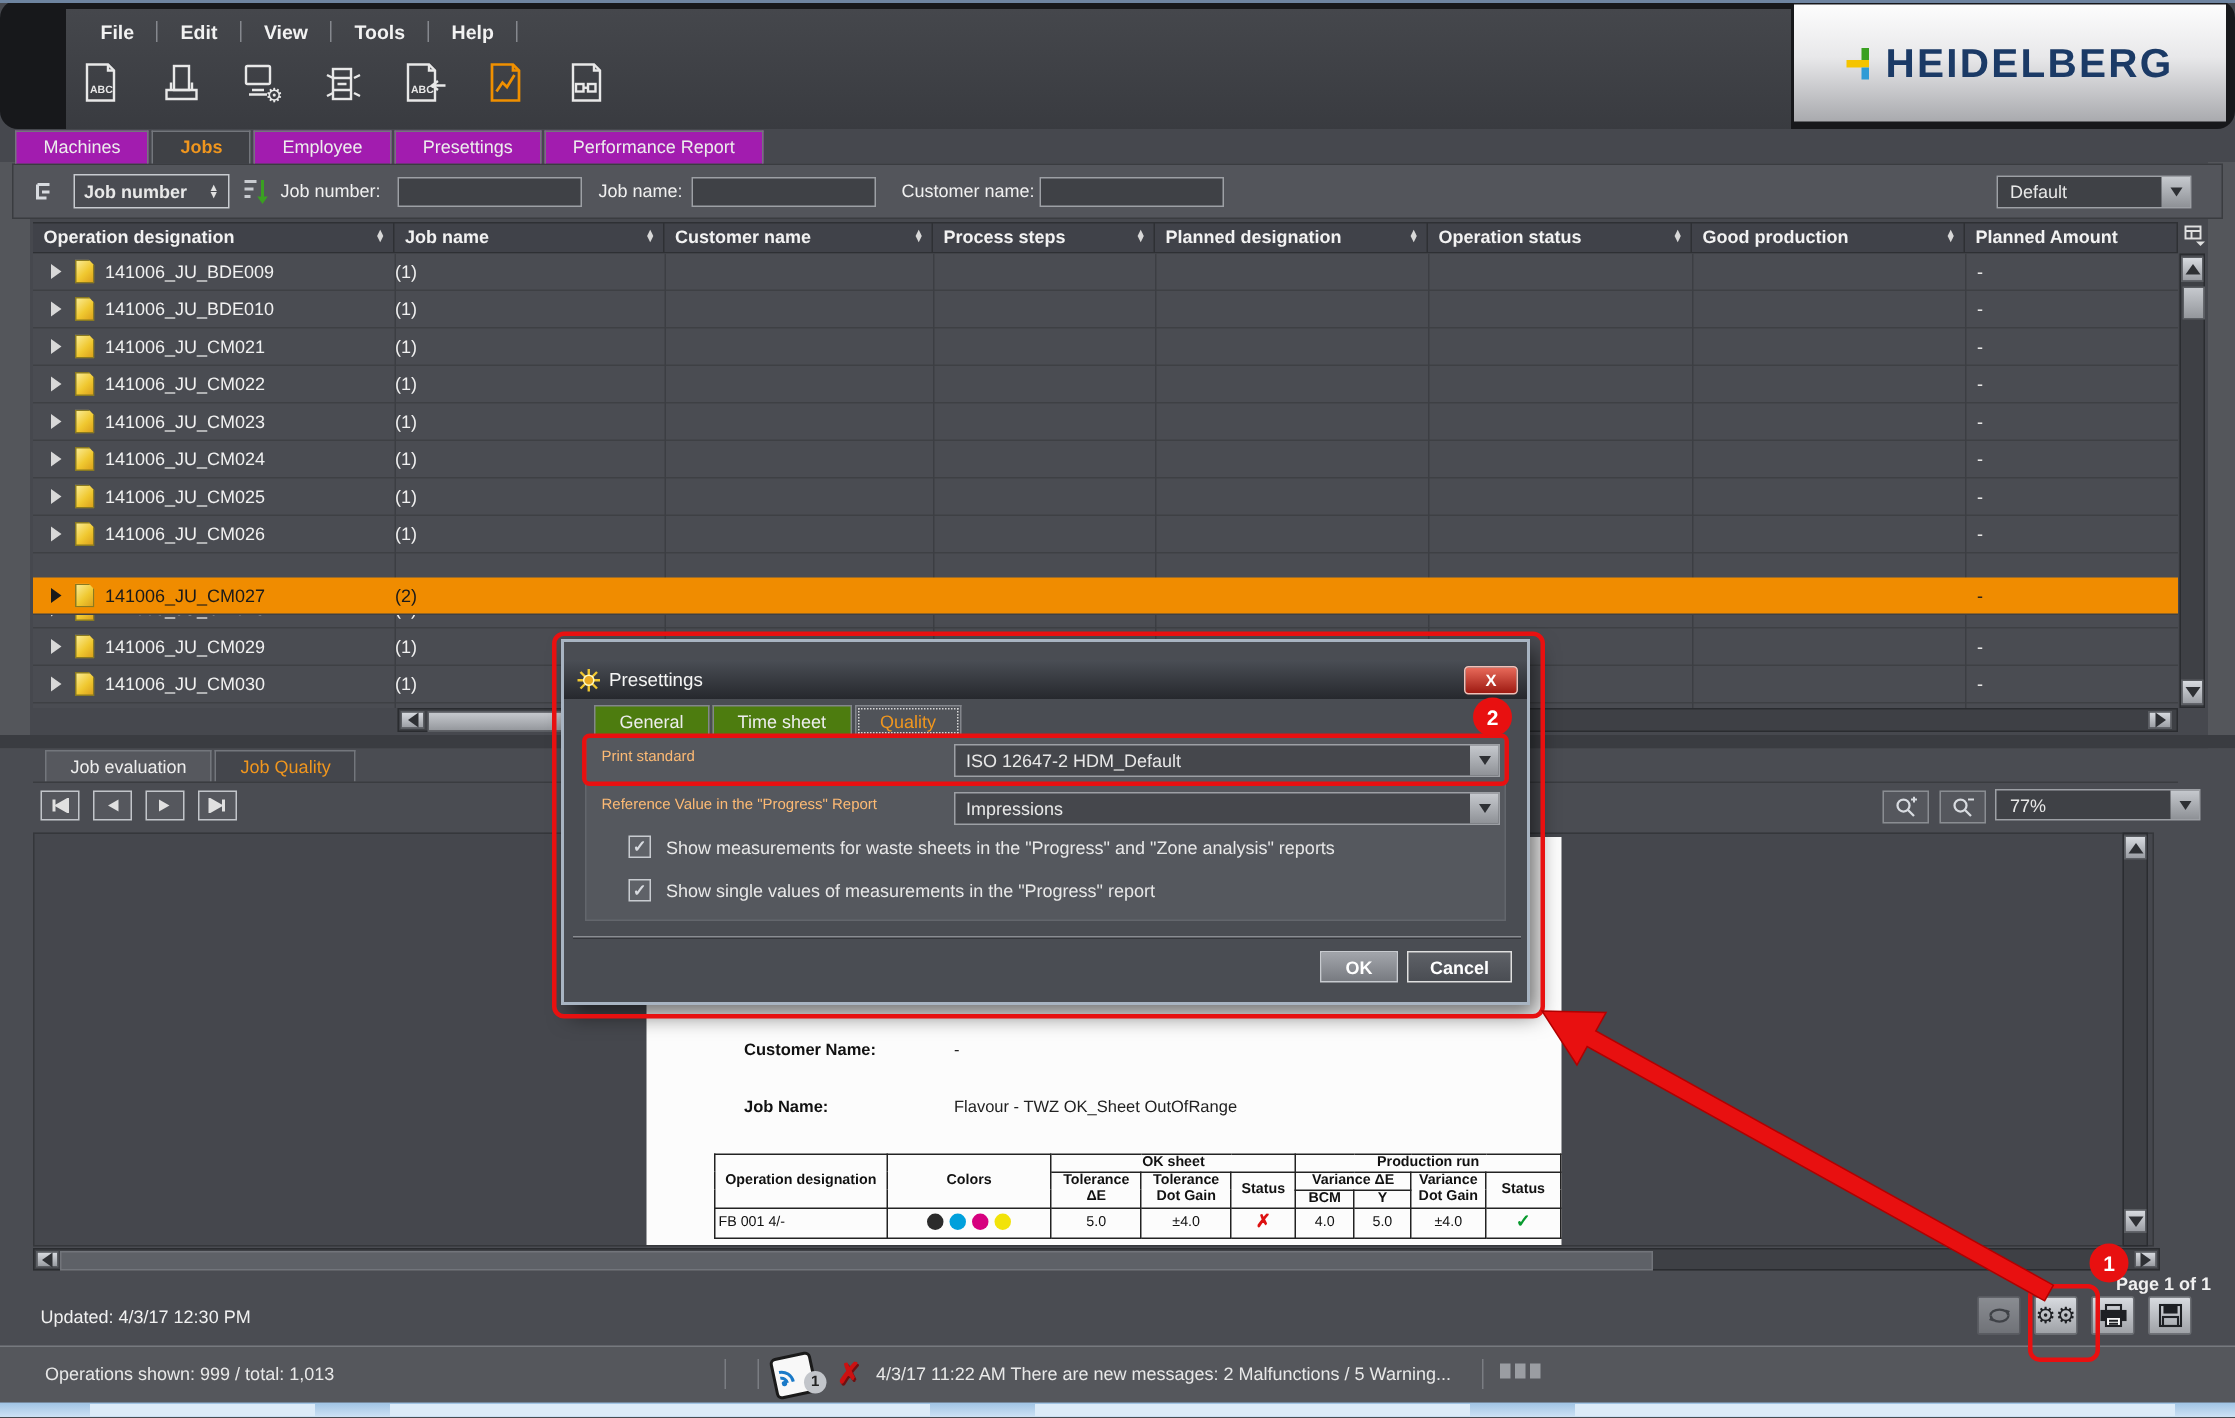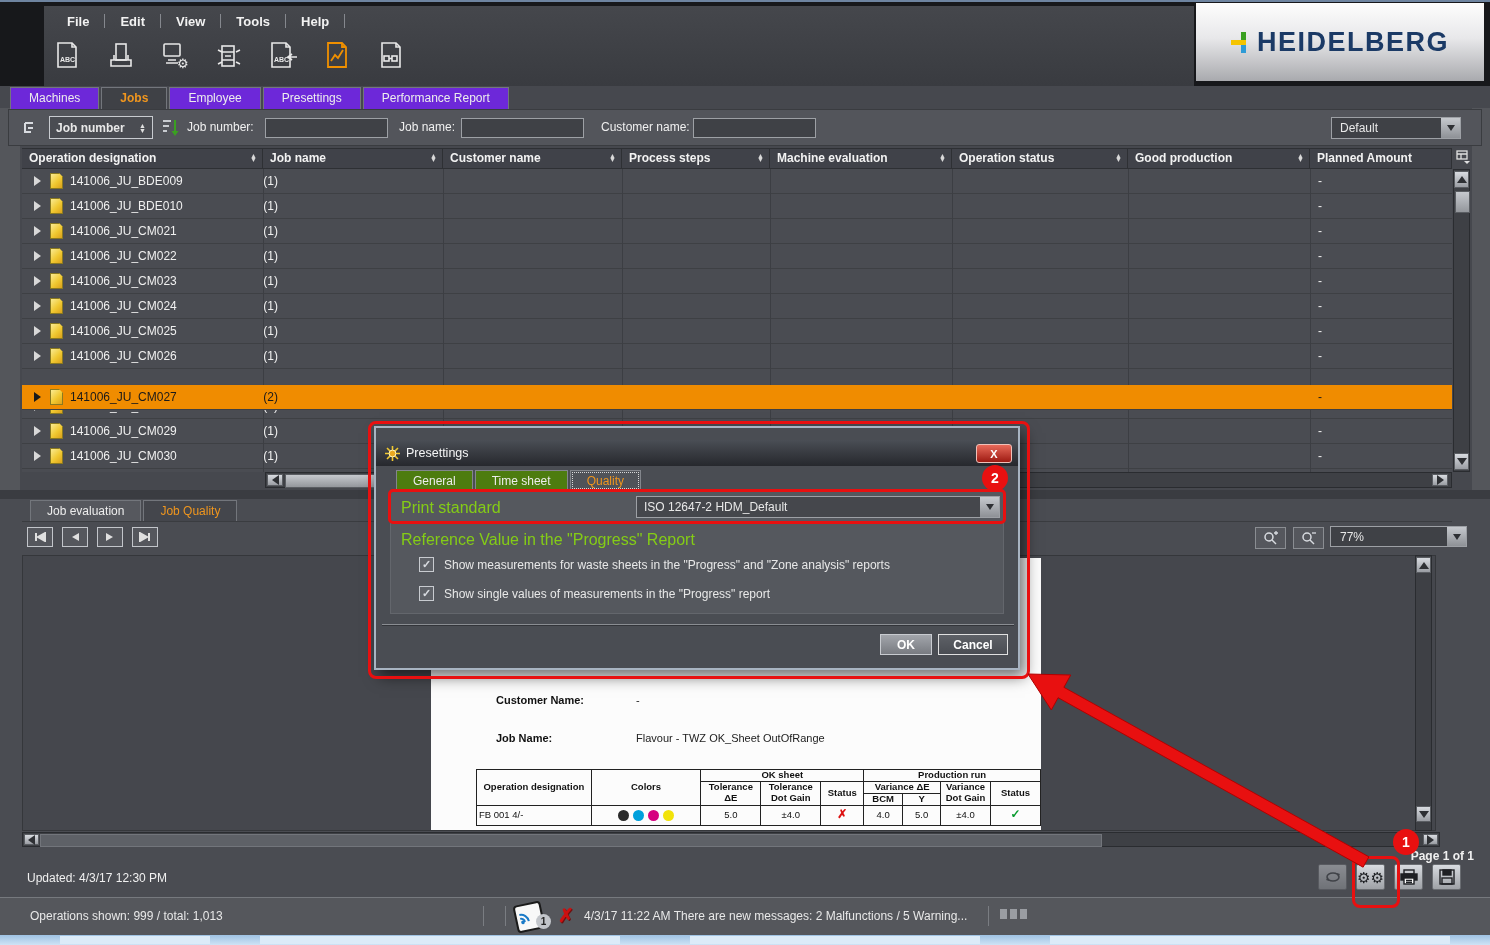--- a/index.html
+++ b/index.html
@@ -1,39 +1,39 @@
 <!DOCTYPE html>
 <html><head>
 <meta charset="utf-8">
 <style>
   html,body{margin:0;padding:0;background:#26282C;}
   #app{position:relative;width:1490px;height:945px;overflow:hidden;background:#46484E;
        font-family:"Liberation Sans",sans-serif;color:#E8E8E8;font-size:12px;}
   .abs{position:absolute;}
   
-  .topbar{position:absolute;left:0;top:0;width:1490px;height:86px;background:#17181B;}
+  .topbar{position:absolute;left:0;top:0;width:1490px;height:86px;background:#17181B;border-radius:12px;}
   .topedge{position:absolute;left:0;top:0;width:1490px;height:2px;background:#6E84A0;}
   .topinner{position:absolute;left:44px;top:6px;width:1150px;height:80px;background:linear-gradient(#45474C,#393B40);}
   .menu{position:absolute;left:52px;top:11px;height:20px;display:flex;align-items:center;font-weight:bold;font-size:13px;}
   .menu-item{padding:0 15px;cursor:default;color:#F2F2F2;}
   .menu-sep{width:1px;height:14px;background:#85888E;}
   .toolbar{position:absolute;left:50px;top:38px;display:flex;gap:20px;align-items:center;}
   .tbtn{width:34px;height:34px;display:flex;align-items:center;justify-content:center;}
   .tbtn svg{display:block;}
   .logo{position:absolute;left:1196px;top:3px;width:288px;height:78px;
         background:linear-gradient(180deg,#FDFDFD 0%,#E8E8EA 45%,#A9AAAE 100%);
         display:flex;align-items:center;justify-content:center;gap:6px;}
   .logo-text{color:#1B3A66;font-weight:bold;font-size:27px;letter-spacing:1.5px;}
   .logo-plus{position:relative;width:20px;height:26px;}
   .logo-plus .h{position:absolute;left:0;top:11px;width:15px;height:5px;background:#F5C400;}
   .logo-plus .t{position:absolute;left:10px;top:3px;width:5px;height:8px;background:#3AA021;}
   .logo-plus .b{position:absolute;left:10px;top:16px;width:5px;height:8px;background:#2E9BD6;}
   
   .main-tabs{position:absolute;left:10px;top:87px;display:flex;gap:2px;z-index:3;}
-  .mtab{height:21px;line-height:21px;padding:0 18px;background:#6d28d9;border:1px solid #73767C;border-bottom:none;color:#EDEDED;}
+  .mtab{height:21px;line-height:21px;padding:0 18px;background:#a21caf;border:1px solid #73767C;border-bottom:none;color:#EDEDED;}
   .mtab.active{background:#3F4146;color:#F0961E;font-weight:bold;}
   
   .filterbar{position:absolute;left:8px;top:109px;width:1474px;height:37px;background:#53555B;border:1px solid #3A3C40;box-sizing:border-box;}
   .fl{position:absolute;top:10px;font-size:12px;color:#F0F0F0;}
   .jn-dd{position:absolute;left:40px;top:6px;width:104px;height:23px;border:1px solid #C8CBD0;display:flex;align-items:center;
          font-weight:bold;font-size:12px;padding:0 6px;box-sizing:border-box;background:#4A4C52;}
   .jn-dd .updown{margin-left:auto;display:flex;flex-direction:column;line-height:5px;font-size:7px;color:#E0E0E0;}
   .finput{position:absolute;top:8px;height:18px;width:113px;background:#3F4146;border:1px solid #9DA0A5;color:#F0F0F0;font-size:12px;padding:0 4px;}
   .preset-dd{position:absolute;left:1322px;top:7px;width:130px;height:22px;background:#3F4146;border:1px solid #9DA0A5;box-sizing:border-box;display:flex;align-items:center;}
   .preset-dd .txt{padding-left:8px;}
@@ -114,21 +114,21 @@
   .gutterR{position:absolute;left:1472px;top:108px;width:18px;height:789px;background:#54565B;}
   
   .dialog{position:absolute;left:374px;top:426px;width:646px;height:244px;background:#4A4D53;border:2px solid #A8B4C2;box-sizing:border-box;box-shadow:5px 7px 14px rgba(0,0,0,.55);z-index:50;}
   .dlg-title{position:absolute;left:0;top:12px;width:100%;height:26px;background:linear-gradient(180deg,#4A4E55,#26282D);display:flex;align-items:center;}
   .dlg-title .t{margin-left:30px;font-size:12.5px;color:#F5F5F5;}
   .dlg-close{position:absolute;right:6px;top:4px;width:34px;height:17px;background:linear-gradient(180deg,#E86A5A,#9E1A12);border:1px solid #F0C0B8;border-radius:3px;color:#FFF;font-weight:bold;font-size:11px;display:flex;align-items:center;justify-content:center;}
   .dlg-tabs{position:absolute;left:20px;top:42px;display:flex;gap:2px;}
   .dtab{height:20px;line-height:20px;padding:0 16px;background:#4d7c0f;border:1px solid #83868C;border-bottom:none;color:#EDEDED;}
   .dtab.active{background:#505359;color:#F0961E;outline:1px dotted #D8D8D8;outline-offset:-3px;}
   .dlg-panel{position:absolute;left:14px;top:62px;width:614px;height:124px;background:#55585E;border:1px solid #63666C;box-sizing:border-box;}
-  .dlg-row-lbl{position:absolute;left:10px;font-size:16px;color:#84cc16;}
+  .dlg-row-lbl{position:absolute;left:10px;font-size:10px;color:#fdba74;}
   .dlg-dd{position:absolute;left:245px;width:364px;height:22px;background:#45474C;border:1px solid #9DA0A5;box-sizing:border-box;display:flex;align-items:center;}
   .dlg-dd .txt{padding-left:7px;}
   .cbrow{position:absolute;left:28px;display:flex;align-items:center;gap:10px;text-align:center;}
   .cb{width:13px;height:13px;background:#5F6268;border:1px solid #C8CBD0;display:flex;align-items:center;justify-content:center;}
   .cb::after{content:"✓";color:#D8DBE0;font-size:11px;font-weight:bold;}
   .dlg-div{position:absolute;left:6px;top:196px;width:632px;height:1px;background:#8A8D92;border-bottom:1px solid #33353A;}
   .dlg-btn{position:absolute;top:206px;height:21px;display:flex;align-items:center;justify-content:center;font-weight:bold;color:#FFF;box-sizing:border-box;}
   .btn-ok{left:504px;width:52px;background:linear-gradient(180deg,#A2A5AB,#787B81);border:1px solid #C8CBD0;}
   .btn-cancel{left:562px;width:70px;background:linear-gradient(180deg,#5E6167,#4A4D53);border:1px solid #E0E0E0;}
   
@@ -292,21 +292,21 @@
     </div>
   <div class="hcell" style="left:443px;width:179px;top:148px">
       <span class="lbl">Customer name</span>
       <span class="sorticon"></span>
     </div>
   <div class="hcell" style="left:622px;width:148px;top:148px">
       <span class="lbl">Process steps</span>
       <span class="sorticon"></span>
     </div>
   <div class="hcell" style="left:770px;width:182px;top:148px">
-      <span class="lbl">Machine evaluation</span>
+      <span class="lbl">Planned designation</span>
       <span class="sorticon"></span>
     </div>
   <div class="hcell" style="left:952px;width:176px;top:148px">
       <span class="lbl">Operation status</span>
       <span class="sorticon"></span>
     </div>
   <div class="hcell" style="left:1128px;width:182px;top:148px">
       <span class="lbl">Good production</span>
       <span class="sorticon"></span>
     </div>
@@ -618,20 +618,24 @@
       <div class="dtab">Time sheet</div>
       <div class="dtab active">Quality</div>
     </div>
     <div class="dlg-panel">
       <span class="dlg-row-lbl" style="top:8px">Print standard</span>
       <div class="dlg-dd" style="top:5px">
         <span class="txt">ISO 12647-2 HDM_Default</span>
         <div class="dd-btn"></div>
       </div>
       <span class="dlg-row-lbl" style="top:40px">Reference Value in the "Progress" Report</span>
+      <div class="dlg-dd" style="top:37px">
+        <span class="txt">Impressions</span>
+        <div class="dd-btn"></div>
+      </div>
       <div class="cbrow" style="top:66px">
         <div class="cb"></div>
         <span>Show measurements for waste sheets in the "Progress" and "Zone analysis" reports</span>
       </div>
       <div class="cbrow" style="top:95px">
         <div class="cb"></div>
         <span>Show single values of measurements in the "Progress" report</span>
       </div>
     </div>
     <div class="dlg-div"></div>

